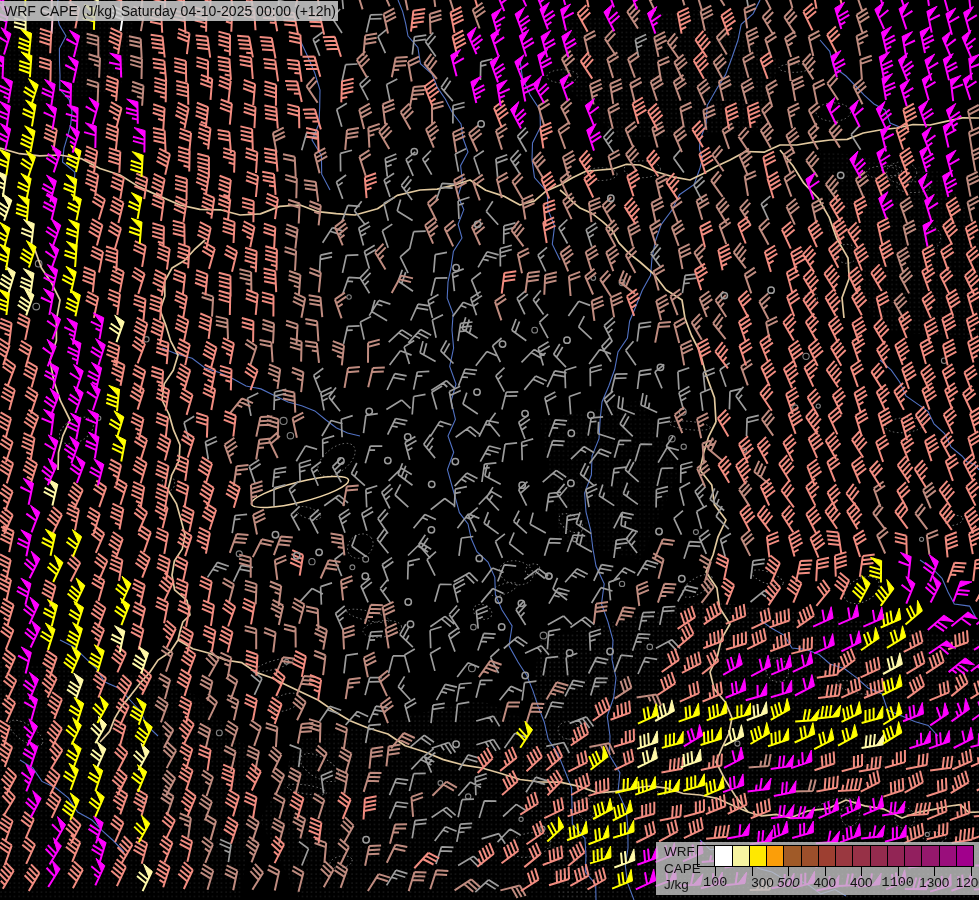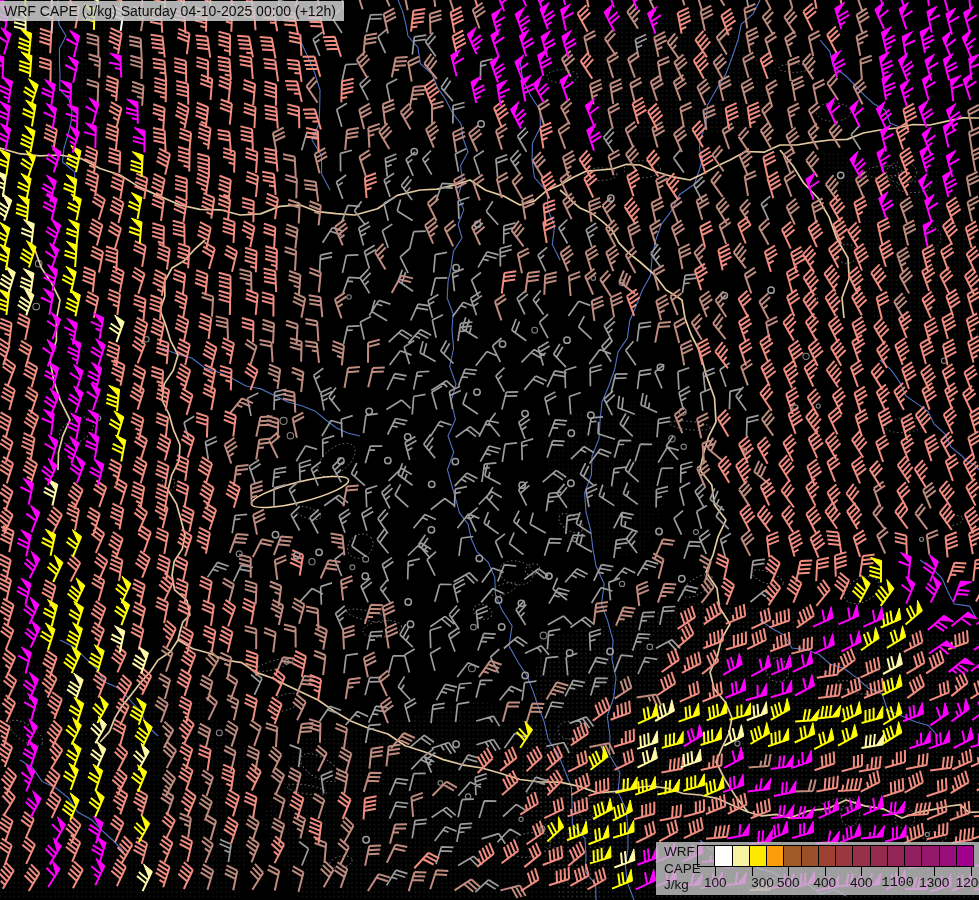--- a/index.html
+++ b/index.html
@@ -1,19 +1,19 @@
 <!DOCTYPE html>
 <html><head>
 <meta charset="utf-8">
 <style>
   html,body{margin:0;padding:0;background:#000;}
   #app{position:relative;width:979px;height:900px;background:#000;overflow:hidden;font-family:"Liberation Sans",sans-serif;}
   #map-svg{position:absolute;left:0;top:0;}
   .titlebox{position:absolute;left:0;top:1px;}
-  .tline{display:table;background:rgba(202,202,202,0.87);color:#0d0d0d;font-size:14px;line-height:18px;padding:1px 8px 1px 4px;white-space:nowrap;}
+  .tline{display:table;background:rgba(202,202,202,0.87);color:#0d0d0d;font-size:14px;line-height:18px;padding:1px 2px 1px 4px;white-space:nowrap;}
   .legend{position:absolute;left:656px;top:842px;width:355px;height:53px;background:rgba(198,198,198,0.8);}
   .legend-labels{position:absolute;left:8px;top:2px;color:#111;font-size:13.5px;line-height:16.5px;}
   .swatchrow{position:absolute;left:41px;top:3px;height:22px;display:flex;}
   .swatch{width:18.25px;height:22px;border:1px solid #000;box-sizing:border-box;margin-left:-1px;}
   .swatch:first-child{margin-left:0;}
   .tickline{position:absolute;top:25px;width:1px;height:9px;background:#000;}
   .ticklabel{position:absolute;top:33px;width:44px;text-align:center;color:#111;font-size:13.5px;}
 </style>
 </head>
 <body>
@@ -228,25 +228,25 @@
         <div class="swatch" style="background: rgb(151, 49, 71);"></div>
         <div class="swatch" style="background: rgb(148, 43, 78);"></div>
         <div class="swatch" style="background: rgb(146, 37, 85);"></div>
         <div class="swatch" style="background: rgb(146, 31, 95);"></div>
         <div class="swatch" style="background: rgb(149, 24, 108);"></div>
         <div class="swatch" style="background: rgb(154, 14, 124);"></div>
         <div class="swatch" style="background: rgb(161, 0, 140);"></div>
       </div>
     <div id="legendticks">
         <div class="tickline" style="left: 59.25px;"></div>
-        <div class="ticklabel" style="left: 37.25px;">100</div>
+        <div class="ticklabel" style="left: 37.25px; font-family: Liberation Mono, monospace;">100</div>
         <div class="tickline" style="left: 95.75px;"></div>
         <div class="ticklabel" style="left: 73.75px; text-align: right;">300</div>
         <div class="tickline" style="left: 132.25px;"></div>
-        <div class="ticklabel" style="left: 110.25px;">500</div>
+        <div class="ticklabel" style="left: 110.25px; font-style: italic;">500</div>
         <div class="tickline" style="left: 168.75px;"></div>
         <div class="ticklabel" style="left: 146.75px;">400</div>
         <div class="tickline" style="left: 205.25px;"></div>
         <div class="ticklabel" style="left: 183.25px;">400</div>
         <div class="tickline" style="left: 241.75px;"></div>
         <div class="ticklabel" style="left: 219.75px; font-family: Liberation Mono, monospace;">1100</div>
         <div class="tickline" style="left: 278.25px;"></div>
         <div class="ticklabel" style="left: 256.25px;">1300</div>
         <div class="tickline" style="left: 314.75px;"></div>
         <div class="ticklabel" style="left: 292.75px;">1200</div>

